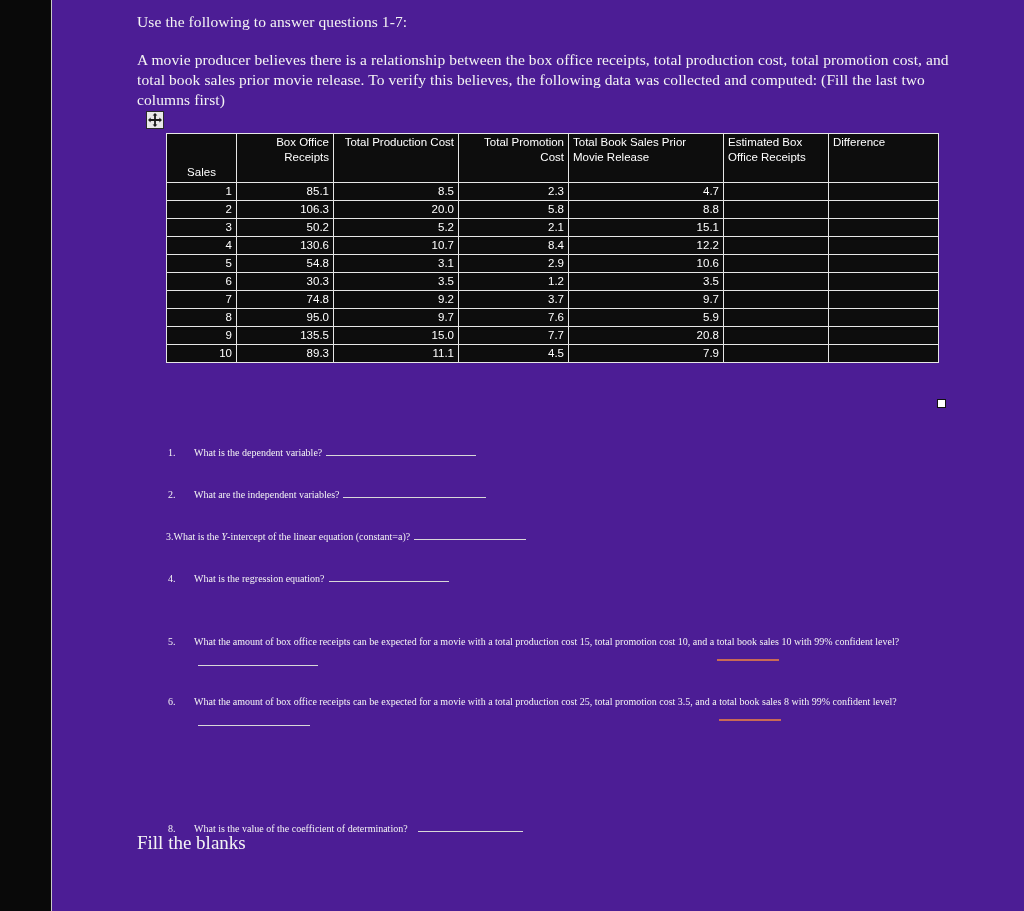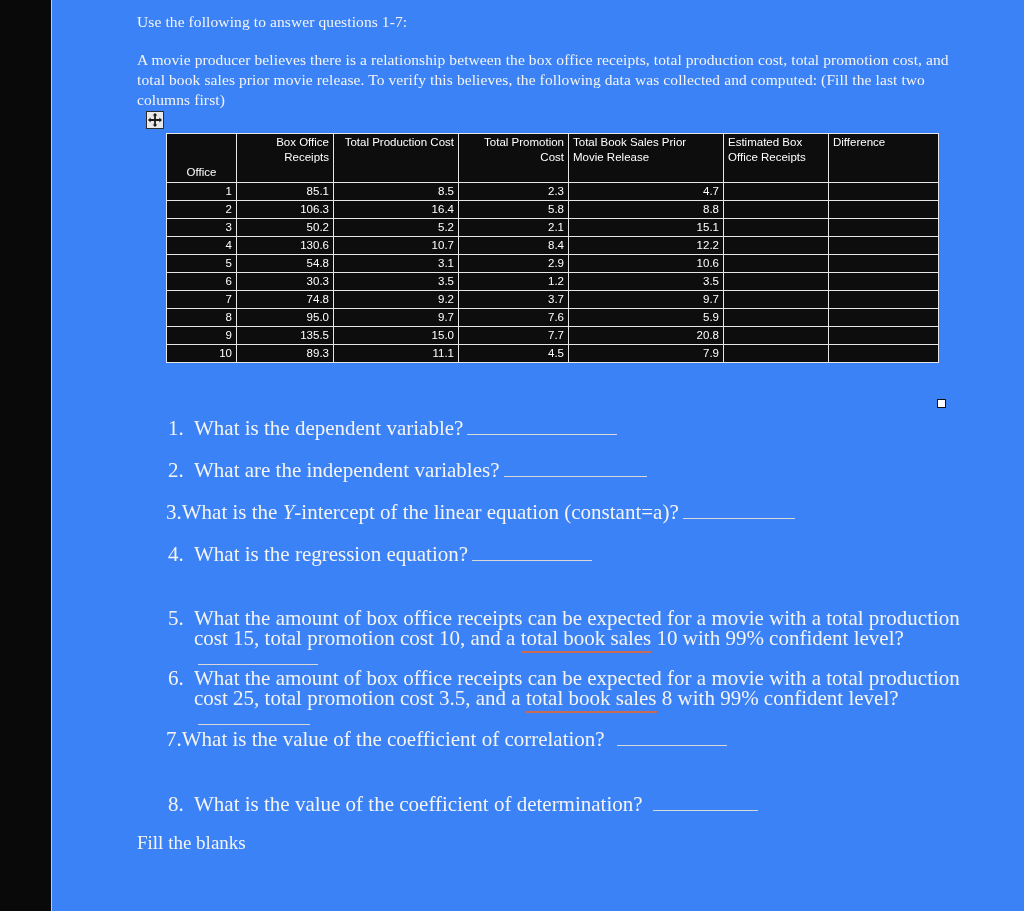--- a/index.html
+++ b/index.html
@@ -4,21 +4,21 @@
 <style>
   html, body {
     margin: 0;
     padding: 0;
     background: #0c0c0c;
   }
   #page {
     position: relative;
     width: 1024px;
     height: 911px;
-    background: #3b82f6;
+    background: #4c1d95;
     overflow: hidden;
     font-family: "Liberation Serif", "DejaVu Serif", serif;
     color: #f2f2f2;
   }
 
   
   .gutter {
     position: absolute;
     left: 0; top: 0;
     width: 51px; height: 911px;
@@ -97,23 +97,24 @@
     width: 9px;
     height: 9px;
     background: #ffffff;
     border: 1px solid #111;
     box-sizing: border-box;
   }
 
   
   .q {
     position: absolute;
-    font-size: 21px;
+    font-size: 10px;
     line-height: 20px;
     color: #f4f4f4;
+    margin-top: 24px;
   }
   .qnum {
     display: inline-block;
     width: 26px;
   }
   .q-hang {
     display: flex;
   }
   .q-hang .qnum { flex: 0 0 26px; }
   .q-hang .qtext { flex: 1 1 auto; }
@@ -121,21 +122,21 @@
   .blankline {
     display: inline-block;
     border-bottom: 1px solid #d8d8d8;
     height: 13px;
     vertical-align: baseline;
     margin-left: 4px;
   }
 
   .misspell {
     border-bottom: 2px solid #c96a55;
-    padding-bottom: 1px;
+    padding-bottom: 12px;
   }
 
   .footer-note {
     position: absolute;
     left: 0px;
     top: 831px;
     font-size: 19px;
     line-height: 24px;
     color: #f4f4f4;
   }
@@ -170,21 +171,21 @@
         <col style="width:70px">
         <col style="width:97px">
         <col style="width:125px">
         <col style="width:110px">
         <col style="width:155px">
         <col style="width:105px">
         <col style="width:110px">
       </colgroup>
       <thead>
         <tr>
-          <th class="c">Office</th>
+          <th class="c">Sales</th>
           <th class="c2">Box Office Receipts</th>
           <th class="c2">Total Production Cost</th>
           <th class="c2">Total Promotion Cost</th>
           <th class="l">Total Book Sales Prior Movie Release</th>
           <th class="l">Estimated Box Office Receipts</th>
           <th class="l">Difference</th>
         </tr>
       </thead>
       <tbody>
           <tr>
@@ -192,21 +193,21 @@
             <td>85.1</td>
             <td>8.5</td>
             <td>2.3</td>
             <td>4.7</td>
             <td class="blank"></td>
             <td class="blank"></td>
           </tr>
           <tr>
             <td>2</td>
             <td>106.3</td>
-            <td>16.4</td>
+            <td>20.0</td>
             <td>5.8</td>
             <td>8.8</td>
             <td class="blank"></td>
             <td class="blank"></td>
           </tr>
           <tr>
             <td>3</td>
             <td>50.2</td>
             <td>5.2</td>
             <td>2.1</td>
@@ -308,23 +309,20 @@
   </div>
 
   <div class="q q-hang" style="left:168px; top:668px; width:810px;">
     <span class="qnum">6.</span>
     <span class="qtext">
       <span>What the amount of   box office receipts can be expected for a movie with a total production cost 25, total promotion</span>
       <span>cost 3.5, and a </span><span class="misspell">total book sales</span><span> 8 with 99% confident level?</span><span class="blankline" style="width:112px;"></span>
     </span>
   </div>
 
-  <div class="q" style="left:166px; top:729px; width:760px;">
-    <span>7.</span><span>What is the value of the coefficient of correlation?</span><span class="blankline" style="width:110px; margin-left:12px;"></span>
-  </div>
 
   <div class="q" style="left:168px; top:794px; width:760px;">
     <span class="qnum">8.</span><span>What is the value of the coefficient of determination?</span><span class="blankline" style="width:105px; margin-left:10px;"></span>
   </div>
 
   <div class="footer-note" style="left:137px;">Fill the blanks</div>
 
 </div>
 
 </body></html>

